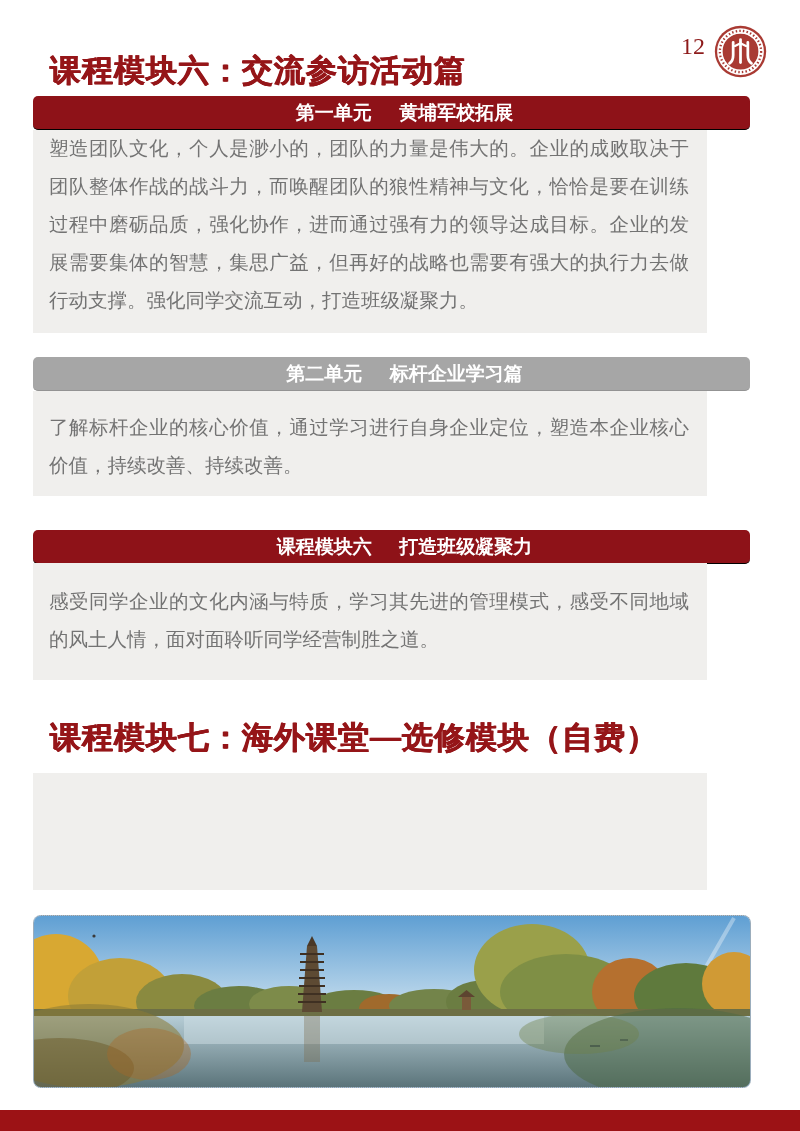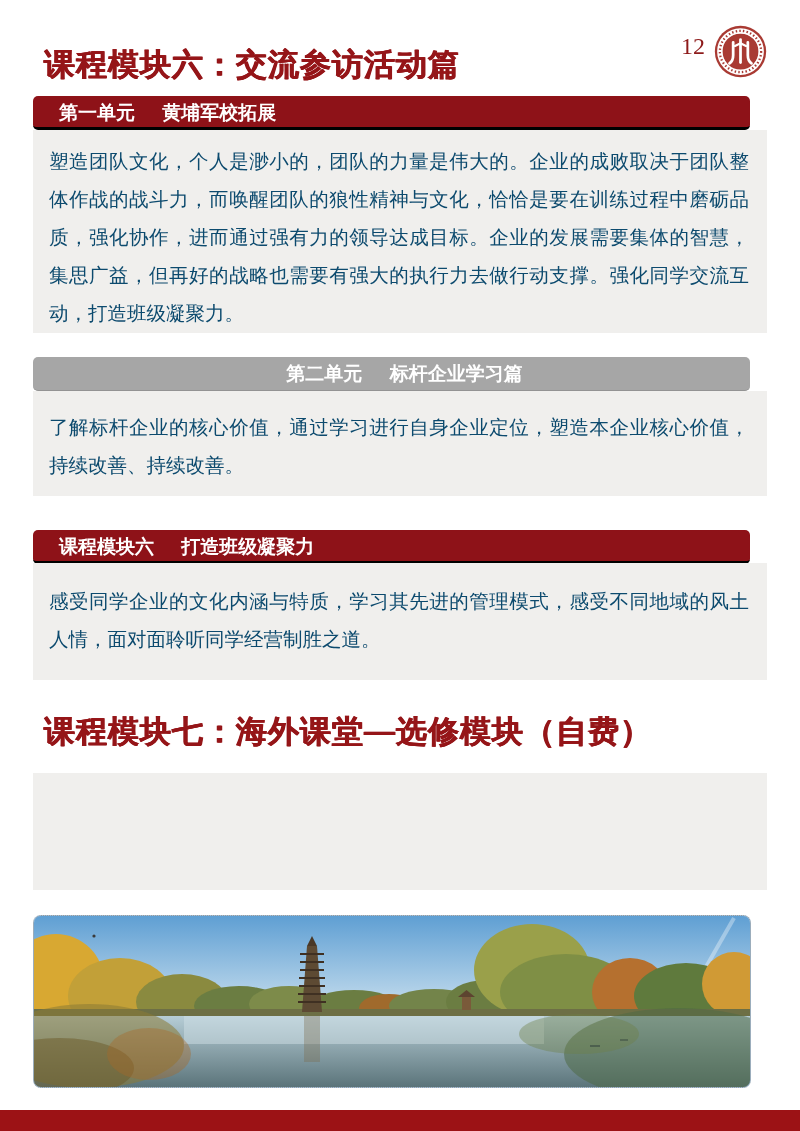--- a/index.html
+++ b/index.html
@@ -3,50 +3,50 @@
 <meta charset="utf-8">
 <style>
   html,body{margin:0;padding:0;}
   body{
     width:800px;height:1131px;background:#ffffff;position:relative;
     font-family:"Liberation Serif","DejaVu Serif",serif;
     overflow:hidden;
   }
   
   .big-title{
-    position:absolute;left:34px;margin:10px;
+    position:absolute;left:34px;margin:16px;
     font-family:"Liberation Sans","DejaVu Sans",sans-serif;
     font-weight:900;font-size:31px;letter-spacing:1px;
     color:#951518;white-space:nowrap;
     text-shadow:0.6px 0 0 #951518, -0.6px 0 0 #951518;
   }
   .pagenum{
     position:absolute;left:681px;top:33px;
     font-family:"Liberation Serif","DejaVu Serif",serif;
     font-size:24px;color:#8d1a1a;
   }
   .logo{position:absolute;left:713px;top:24px;width:55px;height:55px;}
   
   .bar{
     position:absolute;left:33px;width:717px;height:34px;
     border-radius:5px;box-sizing:border-box;
     color:#ffffff;font-size:19px;font-weight:bold;
     line-height:34px;padding-left:26px;
     font-family:"Liberation Sans","DejaVu Sans",sans-serif;
     white-space:nowrap;
   }
-  .bar.red{background:#8e1218;border-bottom:3px solid #000000;}
+  .bar.red{background:#8e1218;border-bottom:1px solid #000000;text-align:center;}
   .bar.gray{background:#a6a6a6;border-bottom:1px solid #939393;text-align:center;}
   .bar .nm{margin-left:22px;}
   
   .block{
-    position:absolute;left:33px;width:734px;box-sizing:border-box;
-    background:#f0efed;color:#0c4a6e;
+    position:absolute;left:33px;width:674px;box-sizing:border-box;
+    background:#f0efed;color:#737373;
     font-size:19.5px;line-height:38px;
-    padding:13px 18px 0 16px;
+    padding:0 18px 0 16px;
     text-align:justify;word-break:break-all;
   }
   .block p{margin:0;}
   .block.list{line-height:36px;padding-top:22px;padding-left:16px;}
   
   .photo{
     position:absolute;left:33px;top:915px;width:716px;height:171px;
     border:1px dotted #9a9a9a;border-radius:8px;overflow:hidden;
     background:#9cc0de;
   }

